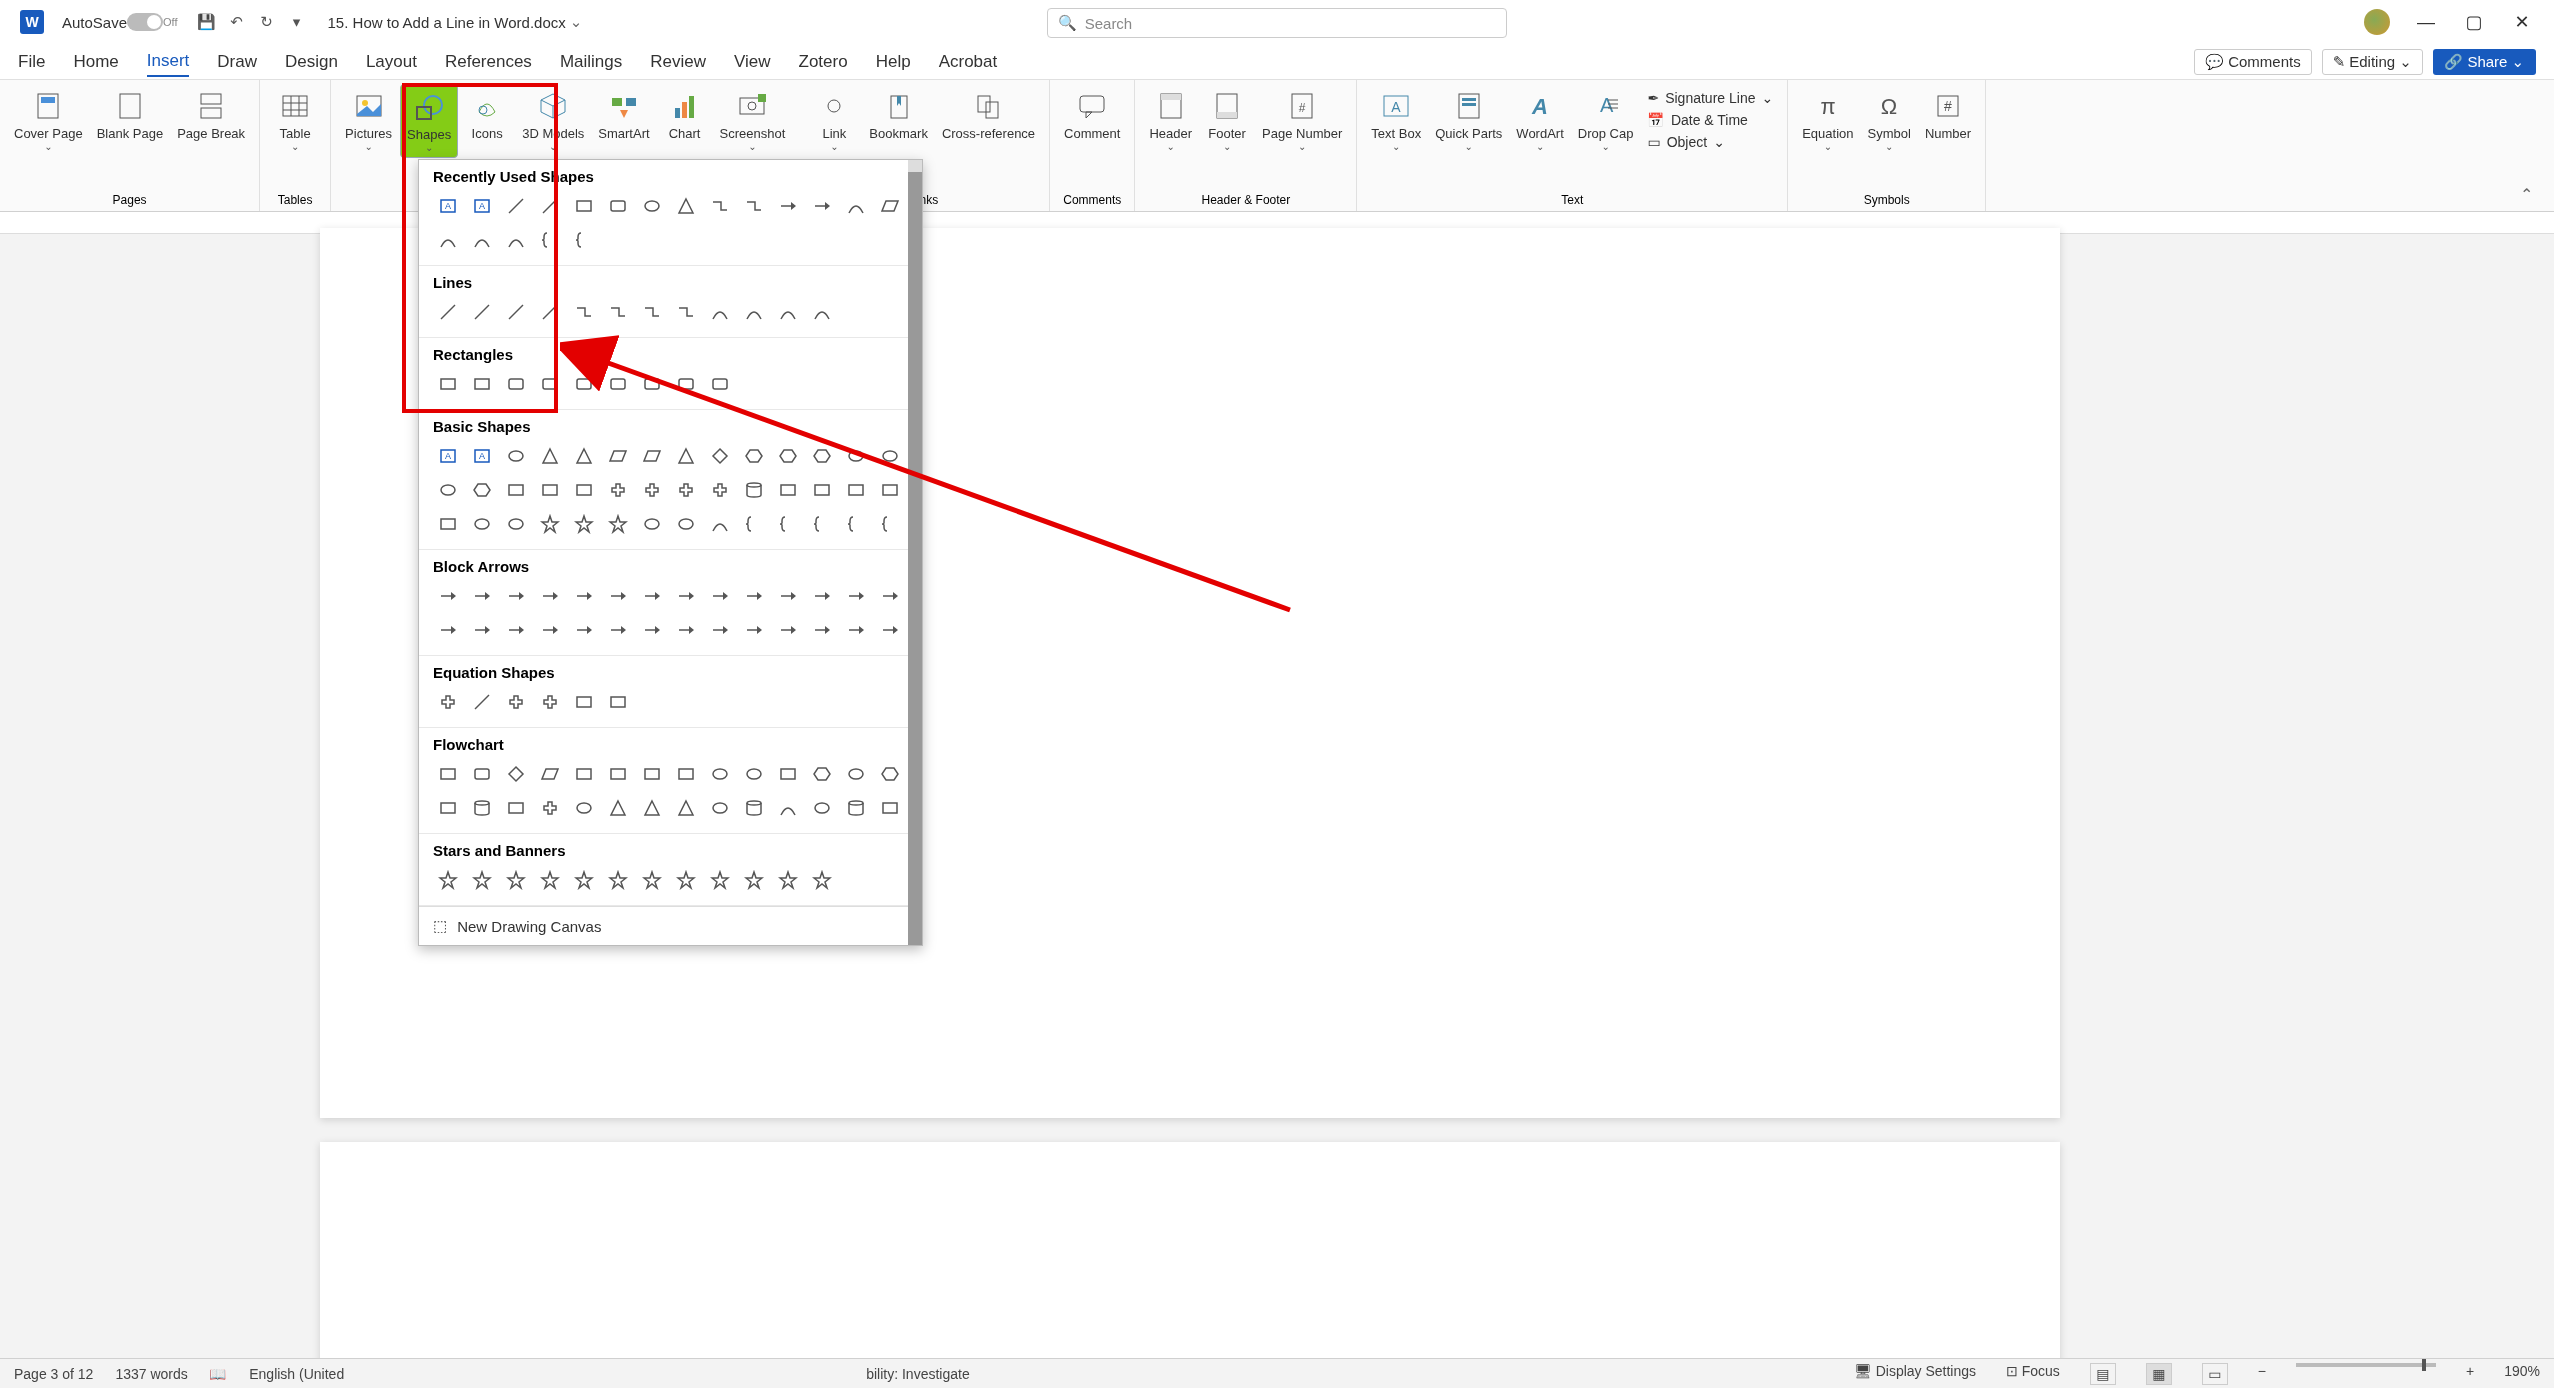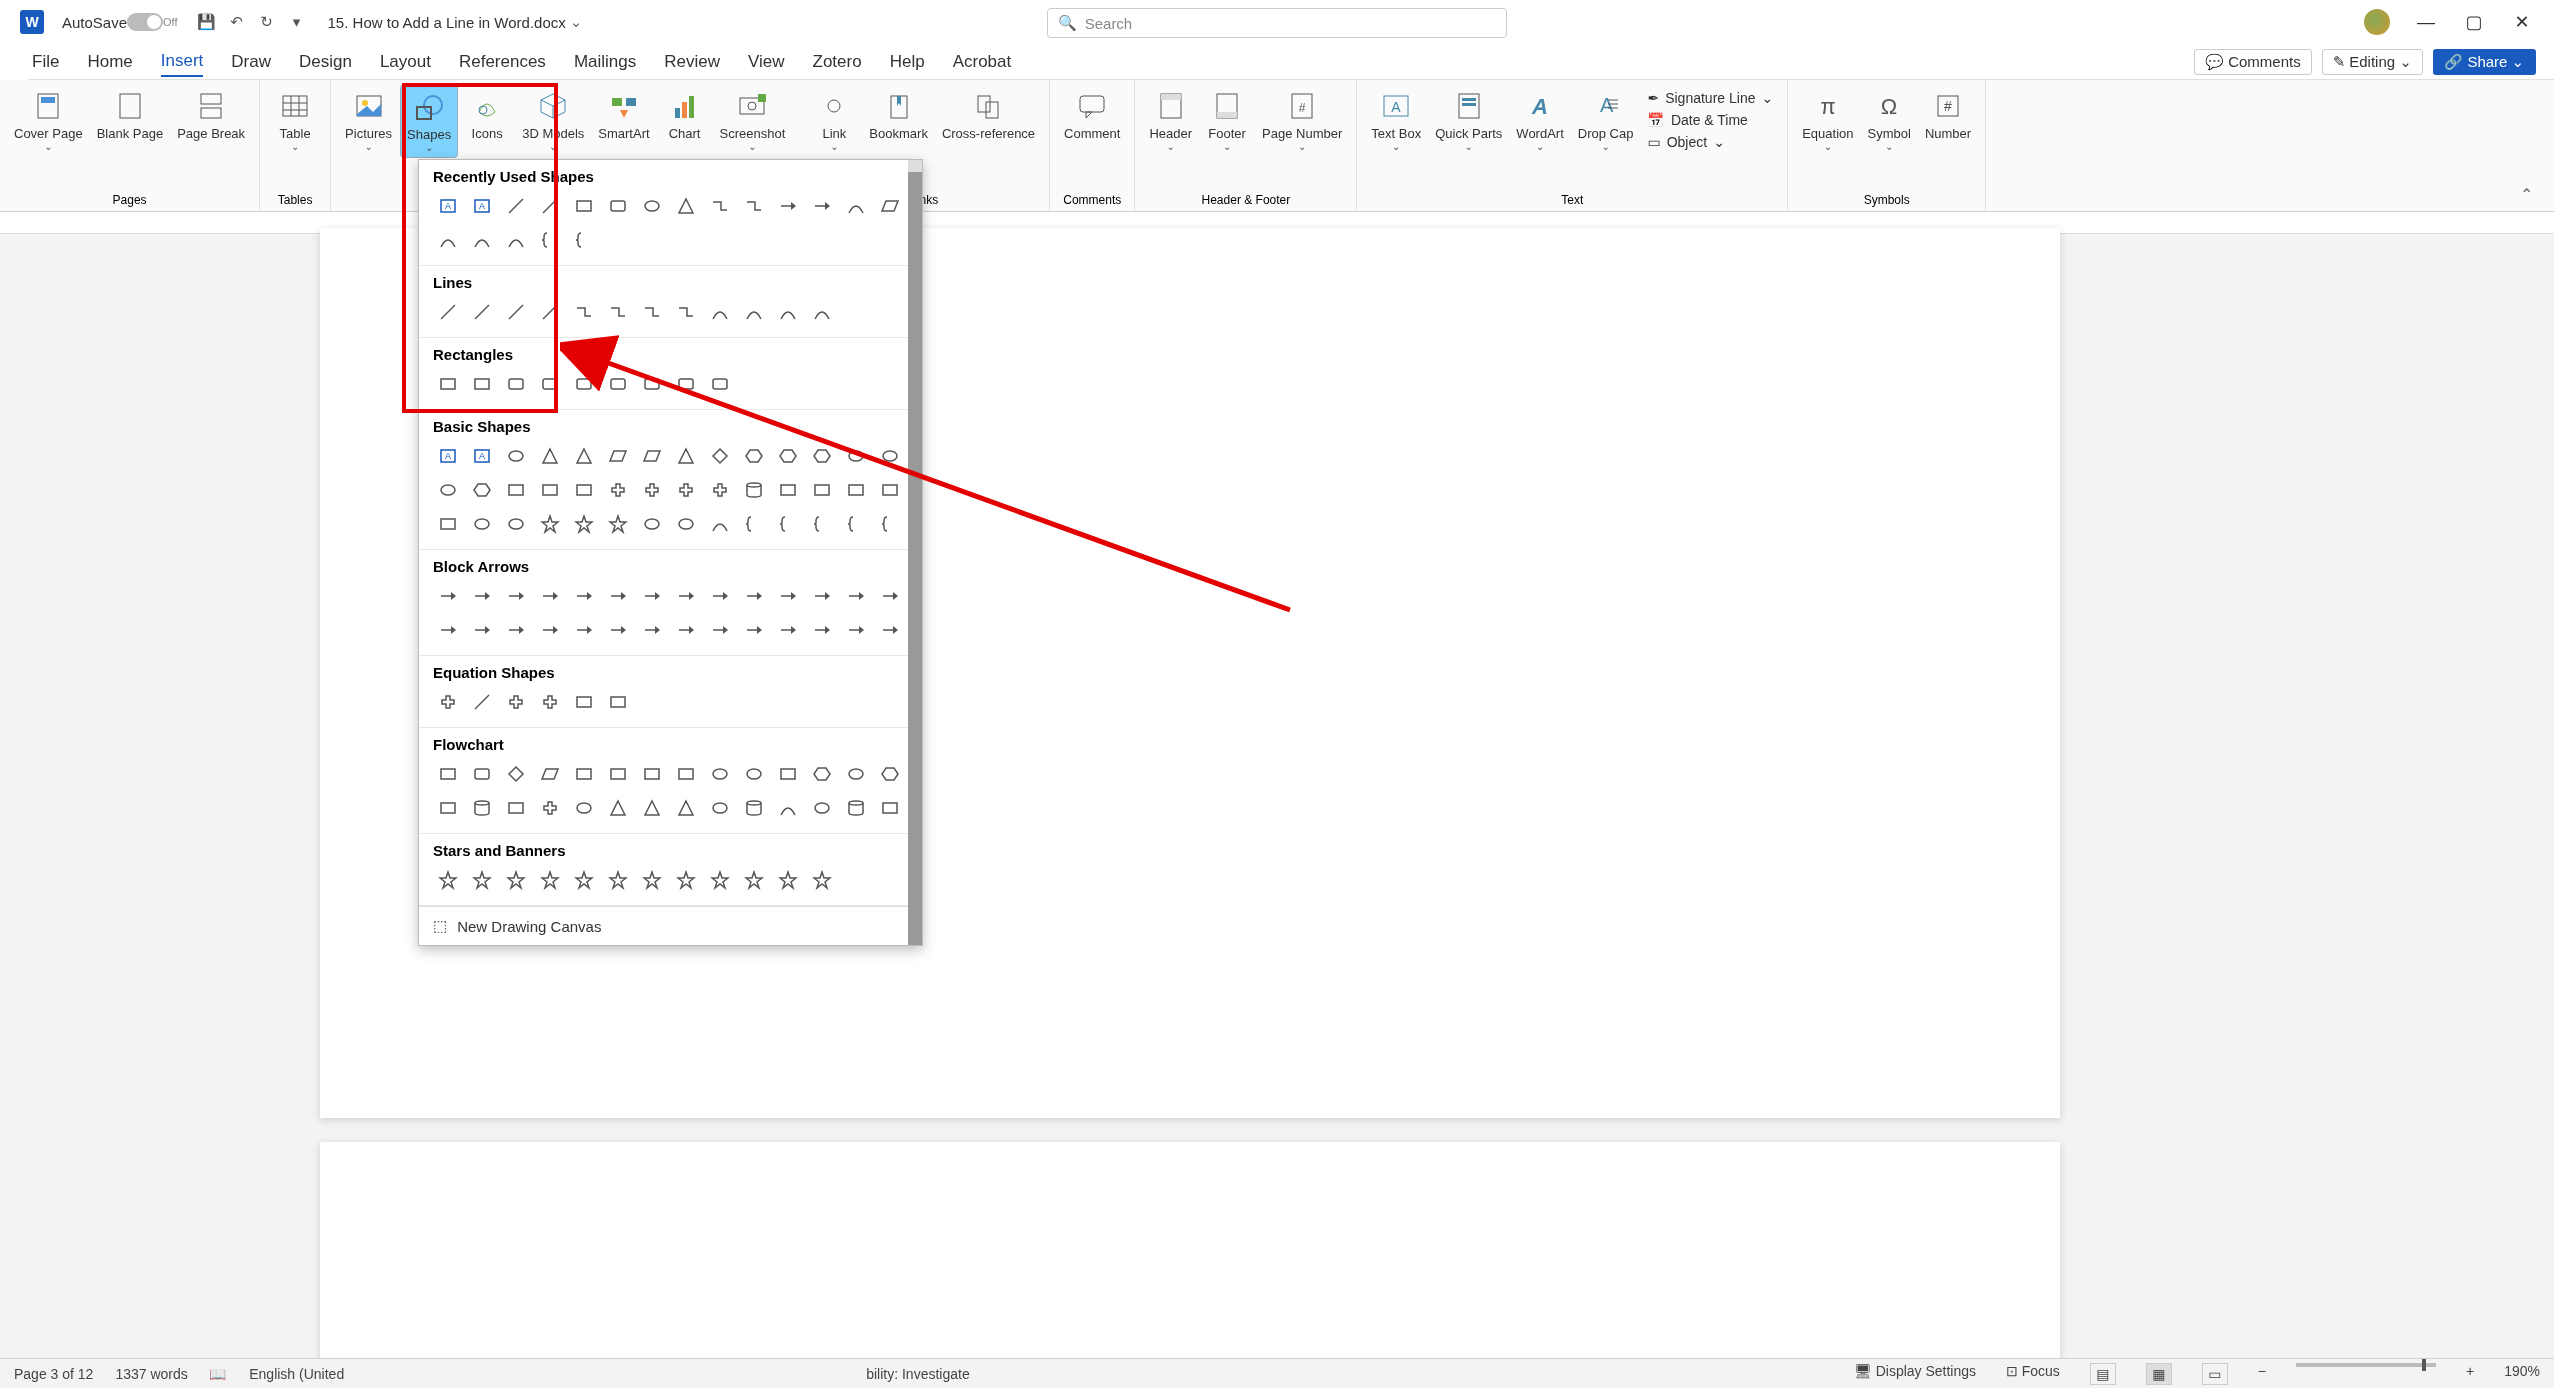--- a/index.html
+++ b/index.html
@@ -11,32 +11,32 @@
 .autosave-toggle { display: flex; align-items: center; margin-right: 14px; }
 .toggle-pill { width: 36px; height: 18px; border-radius: 9px; background: #bbb; position: relative; }
 .toggle-pill::after { content: ""; position: absolute; right: 2px; top: 2px; width: 14px; height: 14px; border-radius: 50%; background: #fff; }
 .qat-icon { width: 22px; height: 22px; margin: 0 4px; display: inline-flex; align-items: center; justify-content: center; color: #555; }
 .doc-title { margin-left: 16px; color: #333; }
 .searchbox { position: absolute; left: 50%; transform: translateX(-50%); top: 8px; width: 460px; height: 30px; background: #fff; border: 1px solid #ccc; border-radius: 4px; display: flex; align-items: center; padding: 0 10px; color: #888; }
 .title-right { margin-left: auto; display: flex; align-items: center; gap: 24px; }
 .avatar { width: 26px; height: 26px; border-radius: 50%; background: radial-gradient(circle at 40% 40%, #8a5, #c93); }
 .win-btn { width: 24px; height: 24px; display: flex; align-items: center; justify-content: center; color: #333; font-size: 18px; }
 
-.tabs { height: 36px; display: flex; align-items: center; padding: 0 4px; gap: 28px; font-size: 17px; color: #333; border-bottom: 1px solid #e0e0e0; position: relative; margin-left: 28px; }
+.tabs { height: 36px; display: flex; align-items: center; padding: 0 18px; gap: 28px; font-size: 17px; color: #333; border-bottom: 1px solid #e0e0e0; position: relative; }
 .tab { padding: 4px 0; cursor: pointer; }
 .tab.active { color: #185abd; border-bottom: 2px solid #185abd; }
 .tabs-right { position: absolute; right: 18px; display: flex; gap: 10px; align-items: center; }
 .btn-comments, .btn-editing { border: 1px solid #ccc; padding: 3px 10px; border-radius: 3px; font-size: 15px; display: flex; align-items: center; gap: 4px; }
 .btn-share { background: #185abd; color: #fff; padding: 4px 12px; border-radius: 3px; font-size: 15px; display: flex; align-items: center; gap: 4px; }
 
 .ribbon { height: 132px; background: #fafafa; border-bottom: 1px solid #d0d0d0; display: flex; position: relative; }
 .rgroup { display: flex; flex-direction: column; align-items: center; border-right: 1px solid #e0e0e0; padding: 4px 8px 2px; }
 .rgroup-row { display: flex; gap: 2px; }
 .rbtn { display: flex; flex-direction: column; align-items: center; justify-content: flex-start; padding: 4px 6px; font-size: 13px; color: #333; cursor: pointer; border-radius: 4px; min-width: 54px; }
-.rbtn.selected { background: #7dd3fc; border: 1px solid #9ab; }
+.rbtn.selected { background: #84cc16; border: 1px solid #9ab; }
 .ricon { width: 36px; height: 36px; display: flex; align-items: center; justify-content: center; color: #185abd; margin-bottom: 2px; }
 .ricon svg { width: 32px; height: 32px; }
 .rbtn .drop { font-size: 10px; color: #555; }
 .grp-label { font-size: 12px; color: #000000; margin-top: auto; padding: 2px 0; }
 .small-row { display: flex; flex-direction: column; gap: 2px; font-size: 14px; color: #333; padding: 4px 2px; }
 .small-item { display: flex; align-items: center; gap: 6px; padding: 2px 4px; cursor: pointer; }
 
 .collapse-ribbon { position: absolute; right: 14px; bottom: 6px; width: 20px; height: 20px; color: #666; }
 
 .workspace { position: absolute; top: 212px; left: 0; right: 0; bottom: 30px; background: #f3f3f3; overflow: hidden; }

